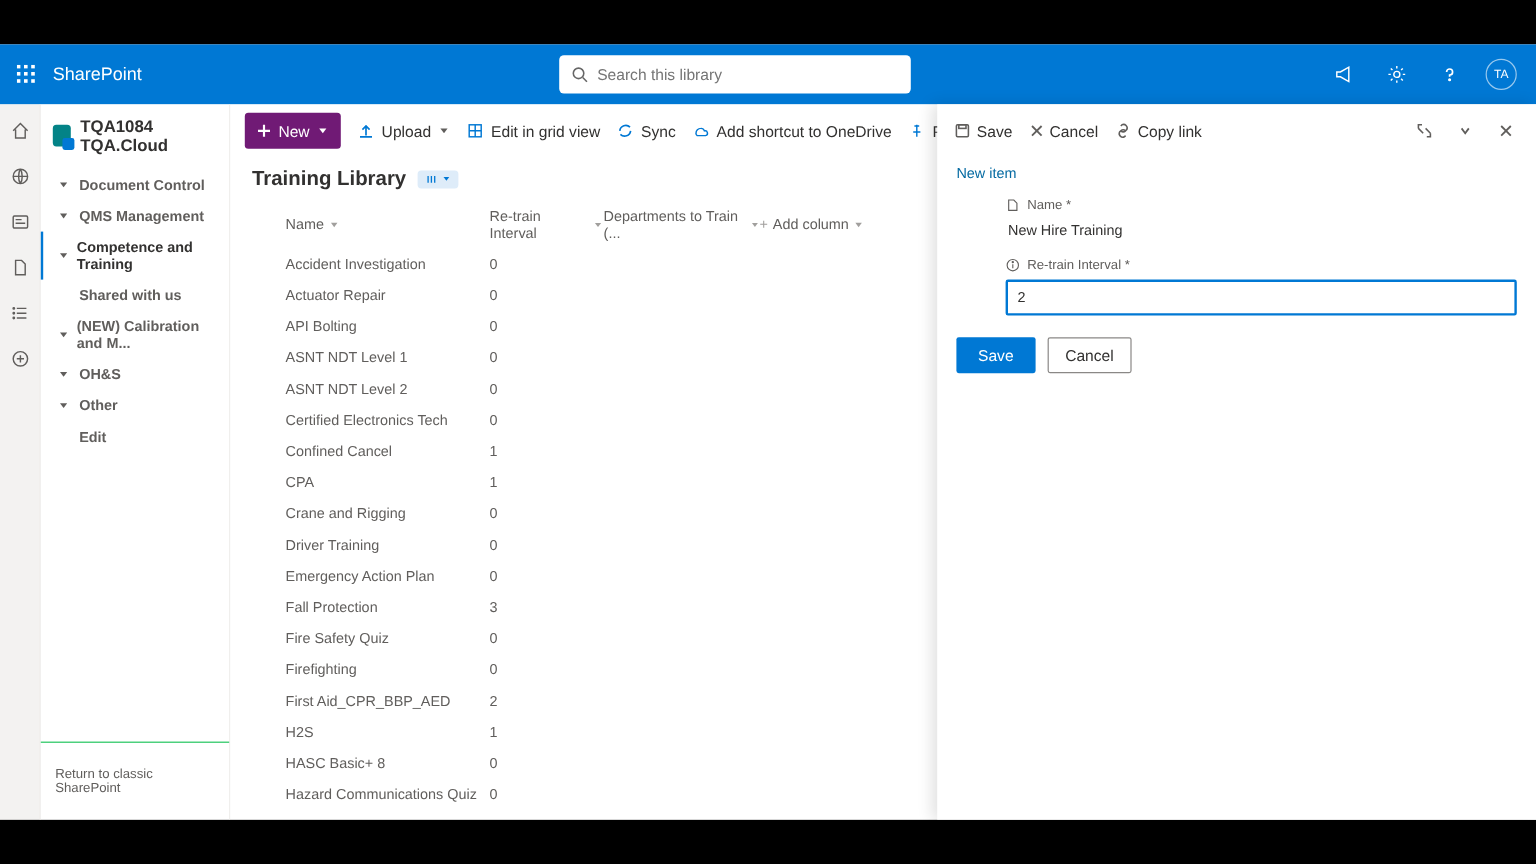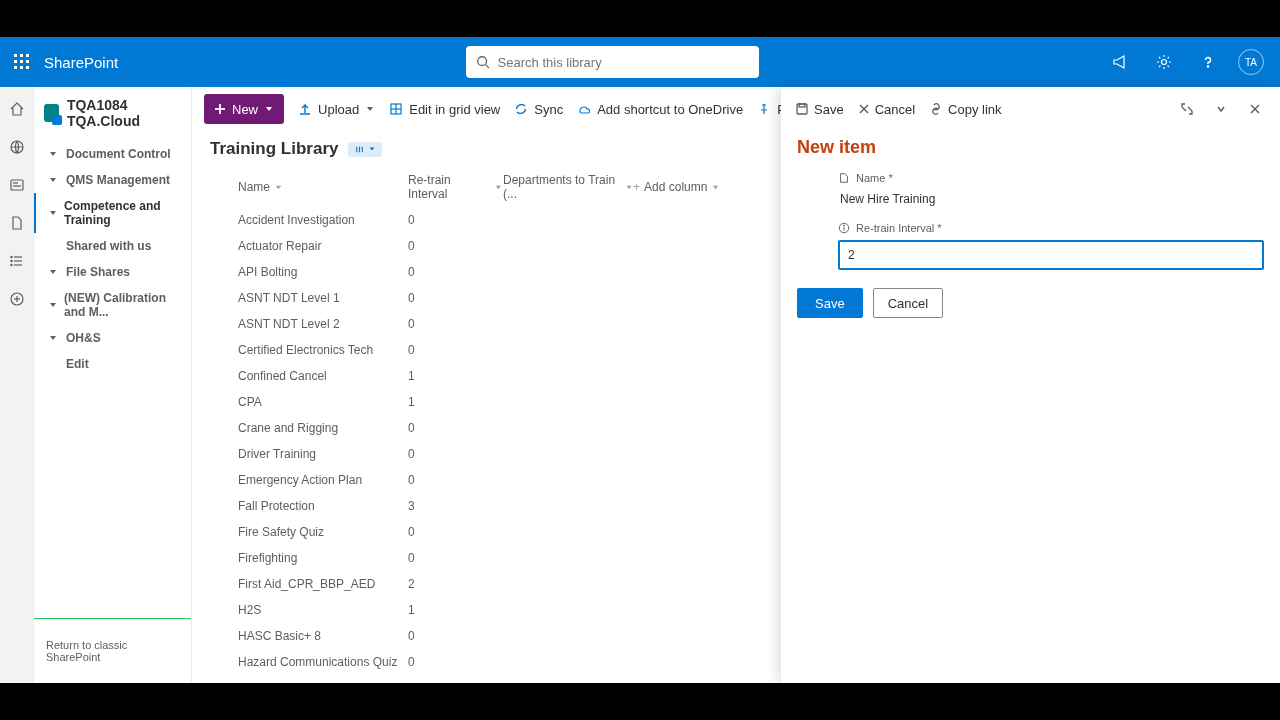--- a/index.html
+++ b/index.html
@@ -62,21 +62,21 @@
 .row-name { width: 188px; padding-left: 18px; }
 .row-retrain { width: 95px; }
 
 
 .panel { position: absolute; top: 0; right: 0; width: 499px; height: 100%; background: #fff; box-shadow: -4px 0 12px rgba(0,0,0,0.12); display: flex; flex-direction: column; z-index: 10; }
 .panel-toolbar { height: 44px; display: flex; align-items: center; padding: 0 14px; gap: 14px; border-bottom: 0; }
 .panel-cmd { display: flex; align-items: center; gap: 5px; font-size: 13px; color: #323130; cursor: pointer; }
 .panel-cmd svg { color: #605e5c; }
 .panel-toolbar-right { margin-left: auto; display: flex; align-items: center; gap: 12px; }
 .panel-tb-icon { width: 22px; height: 22px; display: flex; align-items: center; justify-content: center; cursor: pointer; color: #605e5c; }
-.panel-title { font-size: 18px; font-weight: 700; color: #c2410c; padding: 6px 16px 14px 16px; }
+.panel-title { font-size: 12px; font-weight: 400; color: #0369a1; padding: 6px 16px 14px 16px; }
 
 .panel-body { padding: 0 16px; }
 .field-group { margin-bottom: 12px; margin-left: 41px; }
 .field-label-row { display: flex; align-items: center; gap: 6px; font-size: 11px; color: #605e5c; margin-bottom: 6px; }
 .field-value-static { font-size: 12px; color: #323130; padding: 2px 0 4px 2px; }
 .field-input { width: 100%; height: 30px; border: 2px solid #0078d4; border-radius: 2px; padding: 0 8px; font-size: 12px; color: #323130; outline: none; }
 
 .panel-buttons { display: flex; gap: 10px; padding: 6px 16px; }
 .btn-save { background: #0078d4; color: #fff; border: none; height: 30px; padding: 0 18px; font-size: 13px; border-radius: 2px; cursor: pointer; }
 .btn-cancel { background: #fff; color: #323130; border: 1px solid #8a8886; height: 30px; padding: 0 14px; font-size: 13px; border-radius: 2px; cursor: pointer; }
@@ -209,37 +209,37 @@
           </div>
           <div class="nav-item no-chev">
             <span>Shared with us</span>
           </div>
           <div class="nav-item">
             <span class="nav-chevron">
               <svg width="10" height="10" viewBox="0 0 10 10" fill="#605e5c">
                 <path d="M2 3 L5 7 L8 3 Z"></path>
               </svg>
             </span>
-            <span>File Shares</span>
+            <span>(NEW) Calibration and M...</span>
           </div>
           <div class="nav-item">
             <span class="nav-chevron">
               <svg width="10" height="10" viewBox="0 0 10 10" fill="#605e5c">
                 <path d="M2 3 L5 7 L8 3 Z"></path>
               </svg>
             </span>
-            <span>(NEW) Calibration and M...</span>
+            <span>OH&amp;S</span>
           </div>
           <div class="nav-item">
             <span class="nav-chevron">
               <svg width="10" height="10" viewBox="0 0 10 10" fill="#605e5c">
                 <path d="M2 3 L5 7 L8 3 Z"></path>
               </svg>
             </span>
-            <span>OH&amp;S</span>
+            <span>Other</span>
           </div>
           <div class="nav-item no-chev">
             <span>Edit</span>
           </div>
         </div>
       <div class="return-link">Return to classic SharePoint</div>
     </div>
 
     <div class="main">
       <div class="command-bar">

